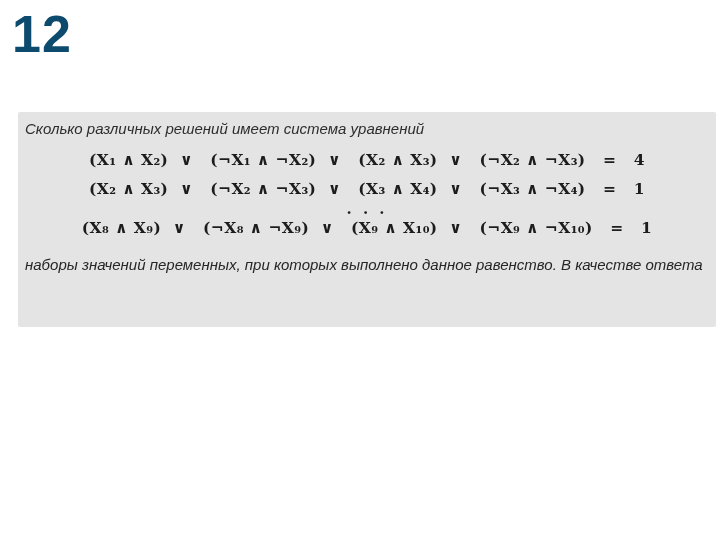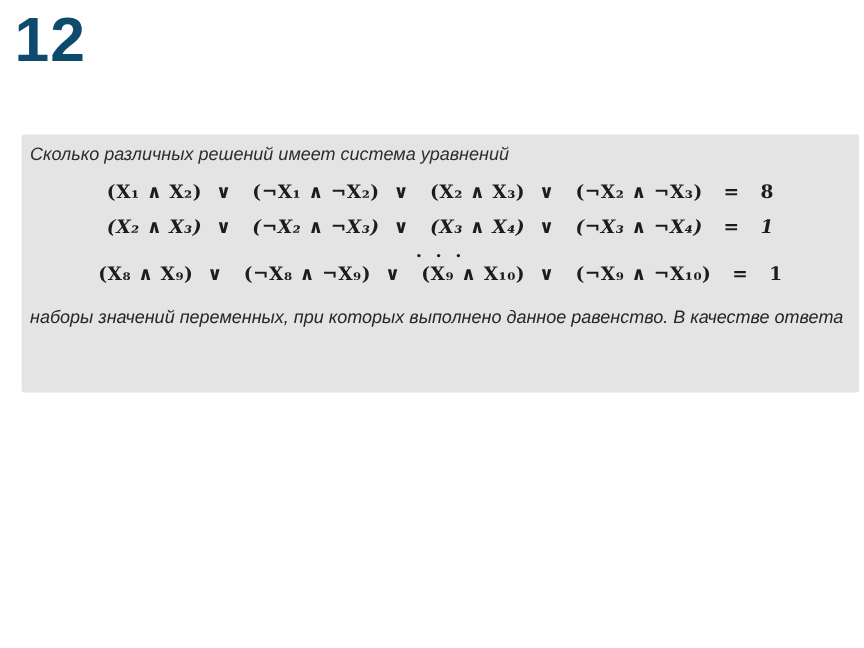--- a/index.html
+++ b/index.html
@@ -50,21 +50,21 @@
   .eq {
     font-family: "DejaVu Serif", serif;
     font-weight: bold;
     font-size: 15.5px;
     line-height: 20px;
     color: #1c1c1c;
     letter-spacing: 0.4px;
     white-space: pre;
   }
   .eq-first { margin-top: 12px; }
-  .eq-second { margin-top: 9px; font-style: italic; }
+  .eq-second { margin-top: 9px; }
   .ellipsis {
     font-family: "DejaVu Serif", serif;
     font-weight: bold;
     font-size: 15px;
     line-height: 14px;
     margin-top: 3px;
     color: #1c1c1c;
     letter-spacing: 3px;
   }
   .eq-third { margin-top: 2px; }
@@ -83,21 +83,21 @@
 
 <div class="slide">
 
   <div class="slide-number">12</div>
 
   <div class="problem-box">
 
     <div class="intro">Сколько различных решений имеет система уравнений</div>
 
     <div class="equations">
-      <div class="eq eq-first">(X₁ ∧ X₂)  ∨   (¬X₁ ∧ ¬X₂)  ∨   (X₂ ∧ X₃)  ∨   (¬X₂ ∧ ¬X₃)   =   8</div>
+      <div class="eq eq-first">(X₁ ∧ X₂)  ∨   (¬X₁ ∧ ¬X₂)  ∨   (X₂ ∧ X₃)  ∨   (¬X₂ ∧ ¬X₃)   =   4</div>
       <div class="eq eq-second">(X₂ ∧ X₃)  ∨   (¬X₂ ∧ ¬X₃)  ∨   (X₃ ∧ X₄)  ∨   (¬X₃ ∧ ¬X₄)   =   1</div>
       <div class="ellipsis">. . .</div>
       <div class="eq eq-third">(X₈ ∧ X₉)  ∨   (¬X₈ ∧ ¬X₉)  ∨   (X₉ ∧ X₁₀)  ∨   (¬X₉ ∧ ¬X₁₀)   =   1</div>
     </div>
 
     <div class="question">
       <div>наборы значений переменных, при которых выполнено данное равенство. В качестве ответа</div>
     </div>
 
   </div>

